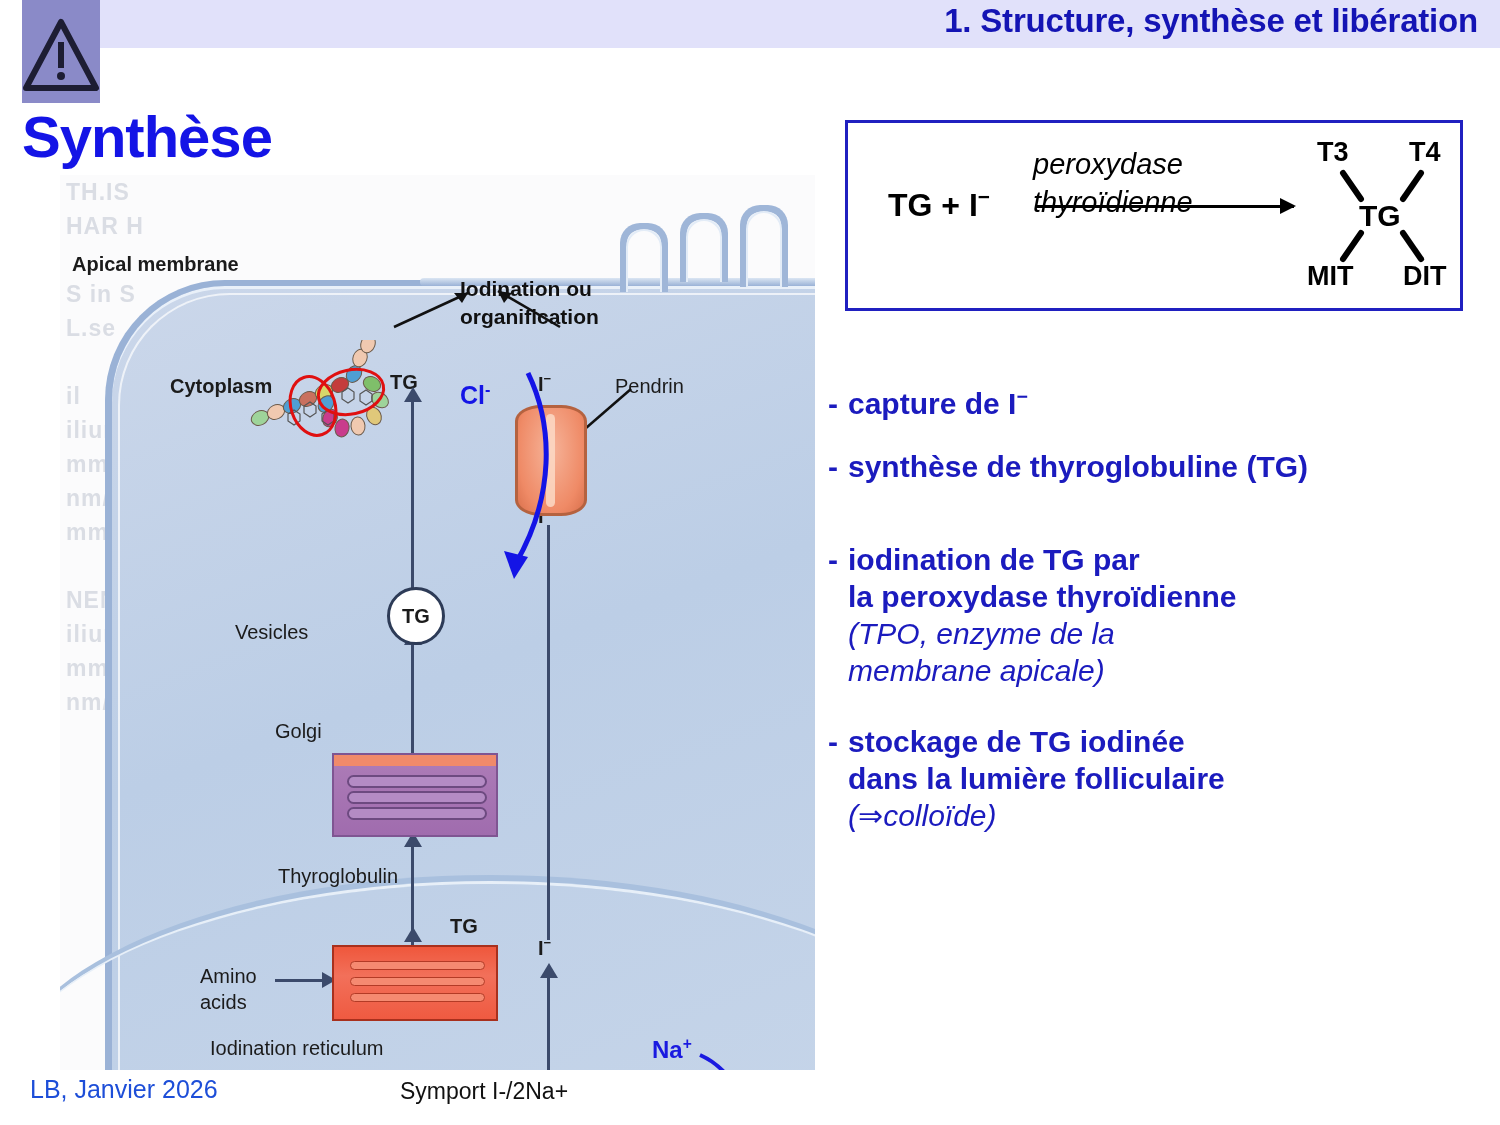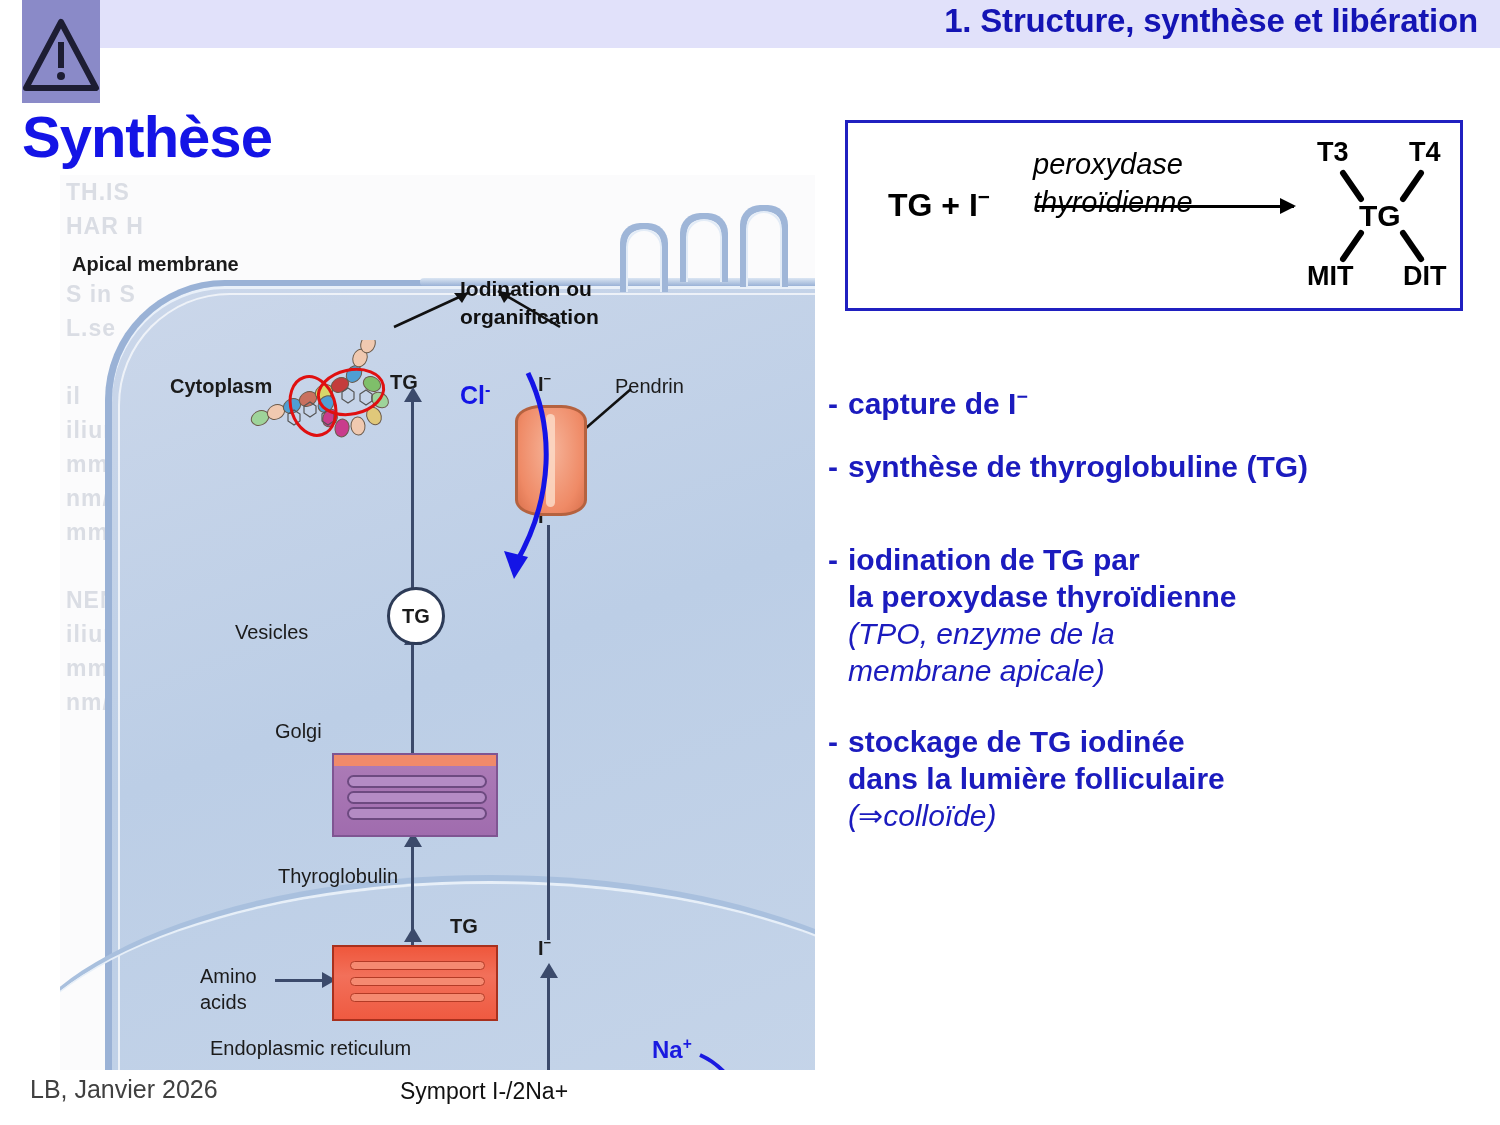--- a/index.html
+++ b/index.html
@@ -154,21 +154,21 @@
     white-space:nowrap;
   }
   
   #symport-caption{
     position:absolute;left:400px;top:1078px;
     font-size:23px;color:#111;white-space:nowrap;
   }
   
   #footer-date{
     position:absolute;left:30px;top:1075px;
-    font-size:25px;color:#404040;
+    font-size:25px;color:#1d4ed8;
   }
   
   #equation-box{
     position:absolute;left:845px;top:120px;width:612px;height:185px;
     border:3px solid #2020c0;background:#fff;
   }
   #eq-lhs{
     position:absolute;left:40px;top:62px;
     font-size:32px;font-weight:bold;color:#000;
   }
@@ -288,21 +288,21 @@
   </svg>
 
   <div class="dlabel" style="left:12px;top:78px;text-align:center;">Apical membrane</div>
   <div class="dlabel" style="left:110px;top:200px;">Cytoplasm</div>
   <div class="dlabel reg" style="left:175px;top:446px;">Vesicles</div>
   <div class="dlabel reg" style="left:215px;top:545px;">Golgi</div>
   <div class="dlabel reg" style="left:218px;top:690px;">Thyroglobulin</div>
   <div class="dlabel" style="left:390px;top:740px;">TG</div>
   <div class="dlabel reg" style="left:140px;top:790px;">Amino</div>
   <div class="dlabel reg" style="left:140px;top:816px;">acids</div>
-  <div class="dlabel reg" style="left:150px;top:862px;">Endoplasmic reticulum</div>
+  <div class="dlabel reg" style="left:150px;top:862px;">Iodination reticulum</div>
   <div class="dlabel reg" style="left:555px;top:200px;">Pendrin</div>
 
   <div class="dlabel" style="left:330px;top:196px;">TG</div>
 
   <svg style="position:absolute;left:505px;top:208px;" width="70" height="65" viewBox="0 0 70 65">
     <line x1="66" y1="6" x2="6" y2="58" stroke="#111" stroke-width="2.5"></line>
   </svg>
 
   <div class="vline" style="left:351px;top:224px;height:190px;"></div>
   <div class="arrowhead-up" style="left:344px;top:212px;"></div>

